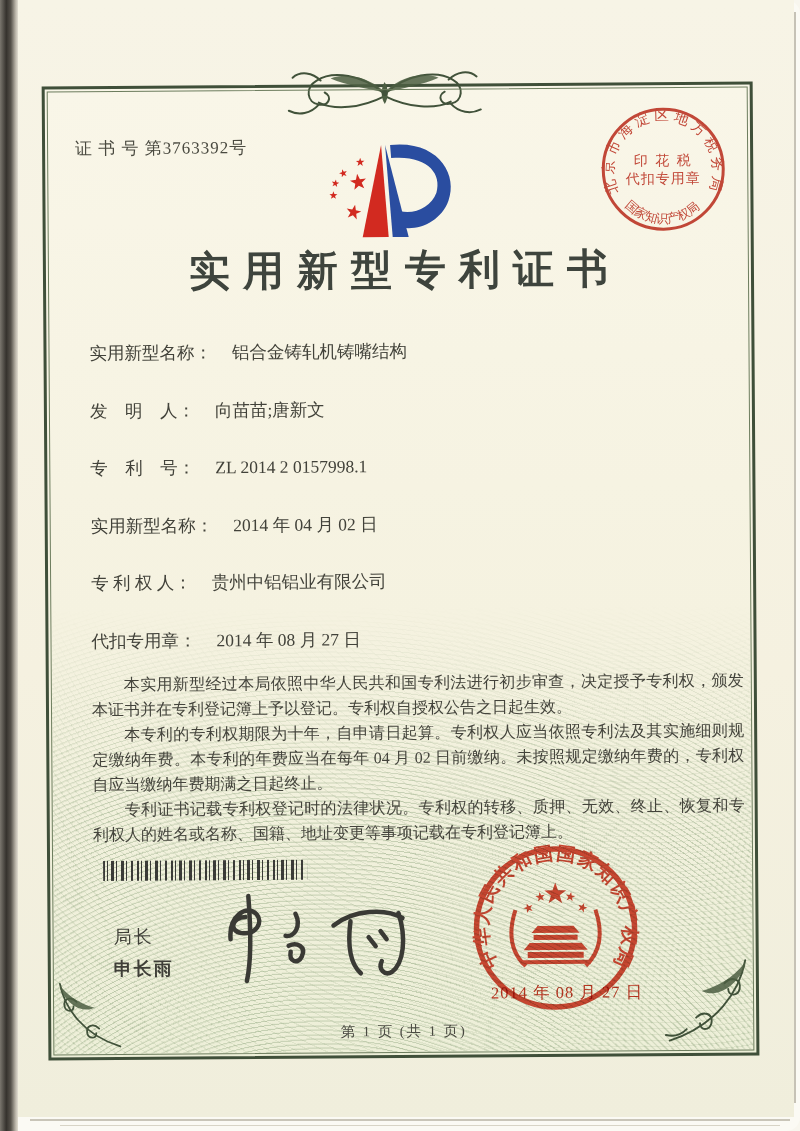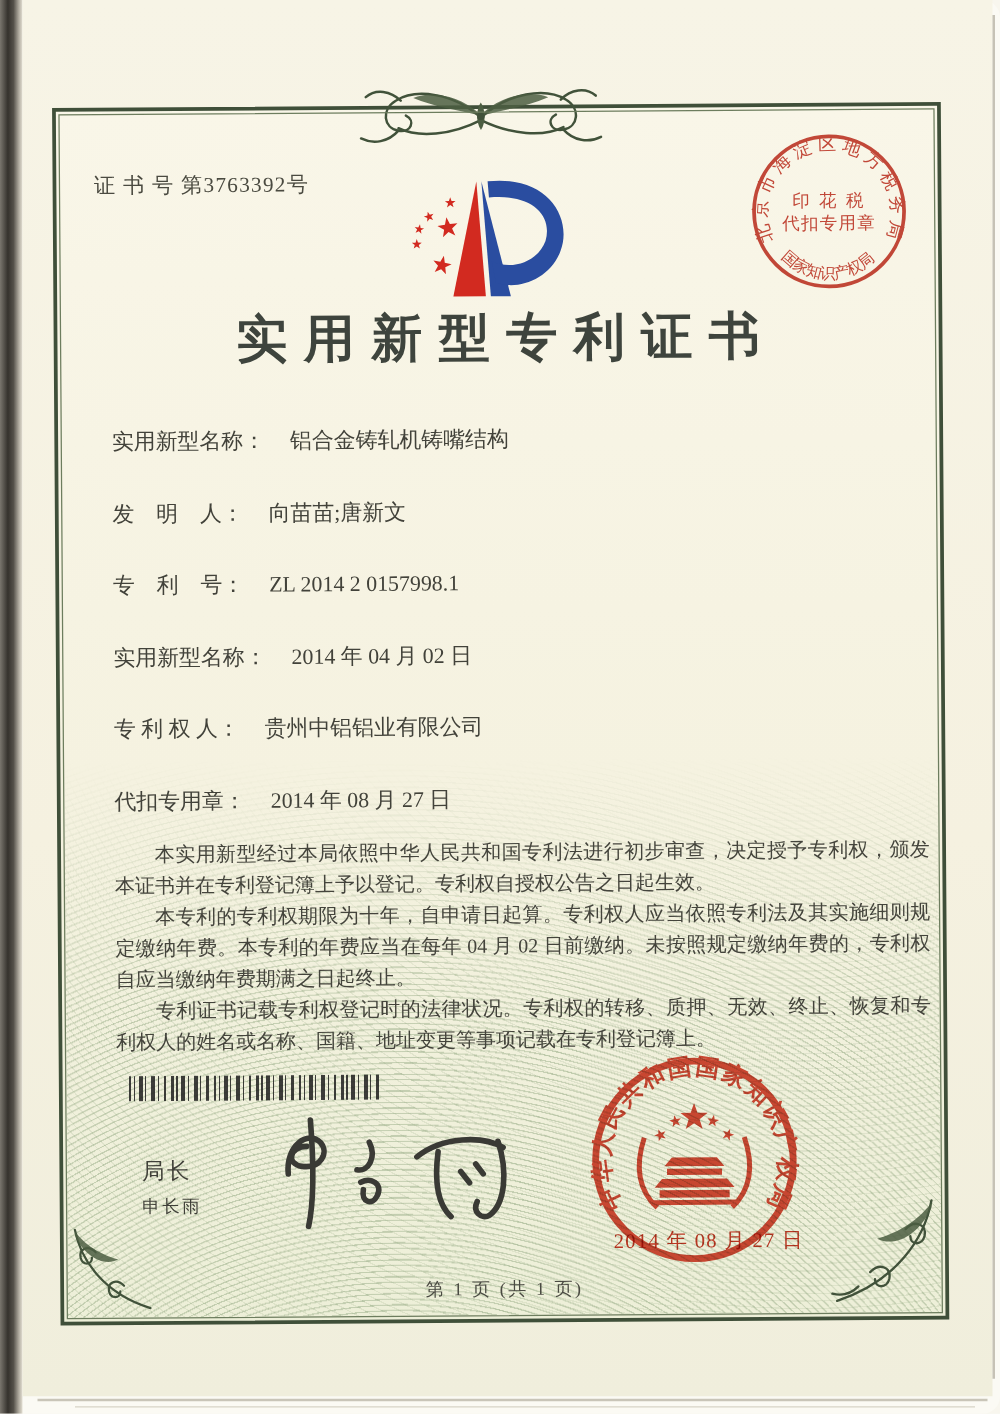--- a/index.html
+++ b/index.html
@@ -45,22 +45,22 @@
              #1d1d1d 0 2px, transparent 2px 4px,
              #1d1d1d 4px 5px, transparent 5px 8px,
              #1d1d1d 8px 11px, transparent 11px 13px,
              #1d1d1d 13px 14px, transparent 14px 18px,
              #1d1d1d 18px 21px, transparent 21px 23px,
              #1d1d1d 23px 24px, transparent 24px 28px,
              #1d1d1d 28px 30px, transparent 30px 34px); }
 
   .director-title { position:absolute; left:63px; top:836px; font-size:18px; color:#3f3f38;
                     font-family:"Liberation Sans","DejaVu Sans",sans-serif; letter-spacing:2px; }
-  .director-name  { position:absolute; left:63px; top:868px; font-size:14px; color:#3f3f38;
-                    font-family:"Liberation Sans","DejaVu Sans",sans-serif; letter-spacing:2px; }
+  .director-name  { position:absolute; left:63px; top:868px; font-size:18px; color:#3f3f38;
+                    font-family:"Liberation Sans","DejaVu Sans",sans-serif; letter-spacing:2px;font-weight:bold; }
   .signature { position:absolute; left:150px; top:796px; }
 
   .seal { position:absolute; left:415px; top:752px; mix-blend-mode:multiply; }
   .seal-date { position:absolute; left:440px; top:896px; width:200px; font-size:16.5px;
                color:#c83a27; letter-spacing:1px; mix-blend-mode:multiply; }
 
   .footer { position:absolute; left:0; bottom:14px; width:100%; text-align:center;
             font-size:14.5px; color:#4a4a42; letter-spacing:2px; }
 
   .flourish-top { position:absolute; left:225px; top:-27px; }

